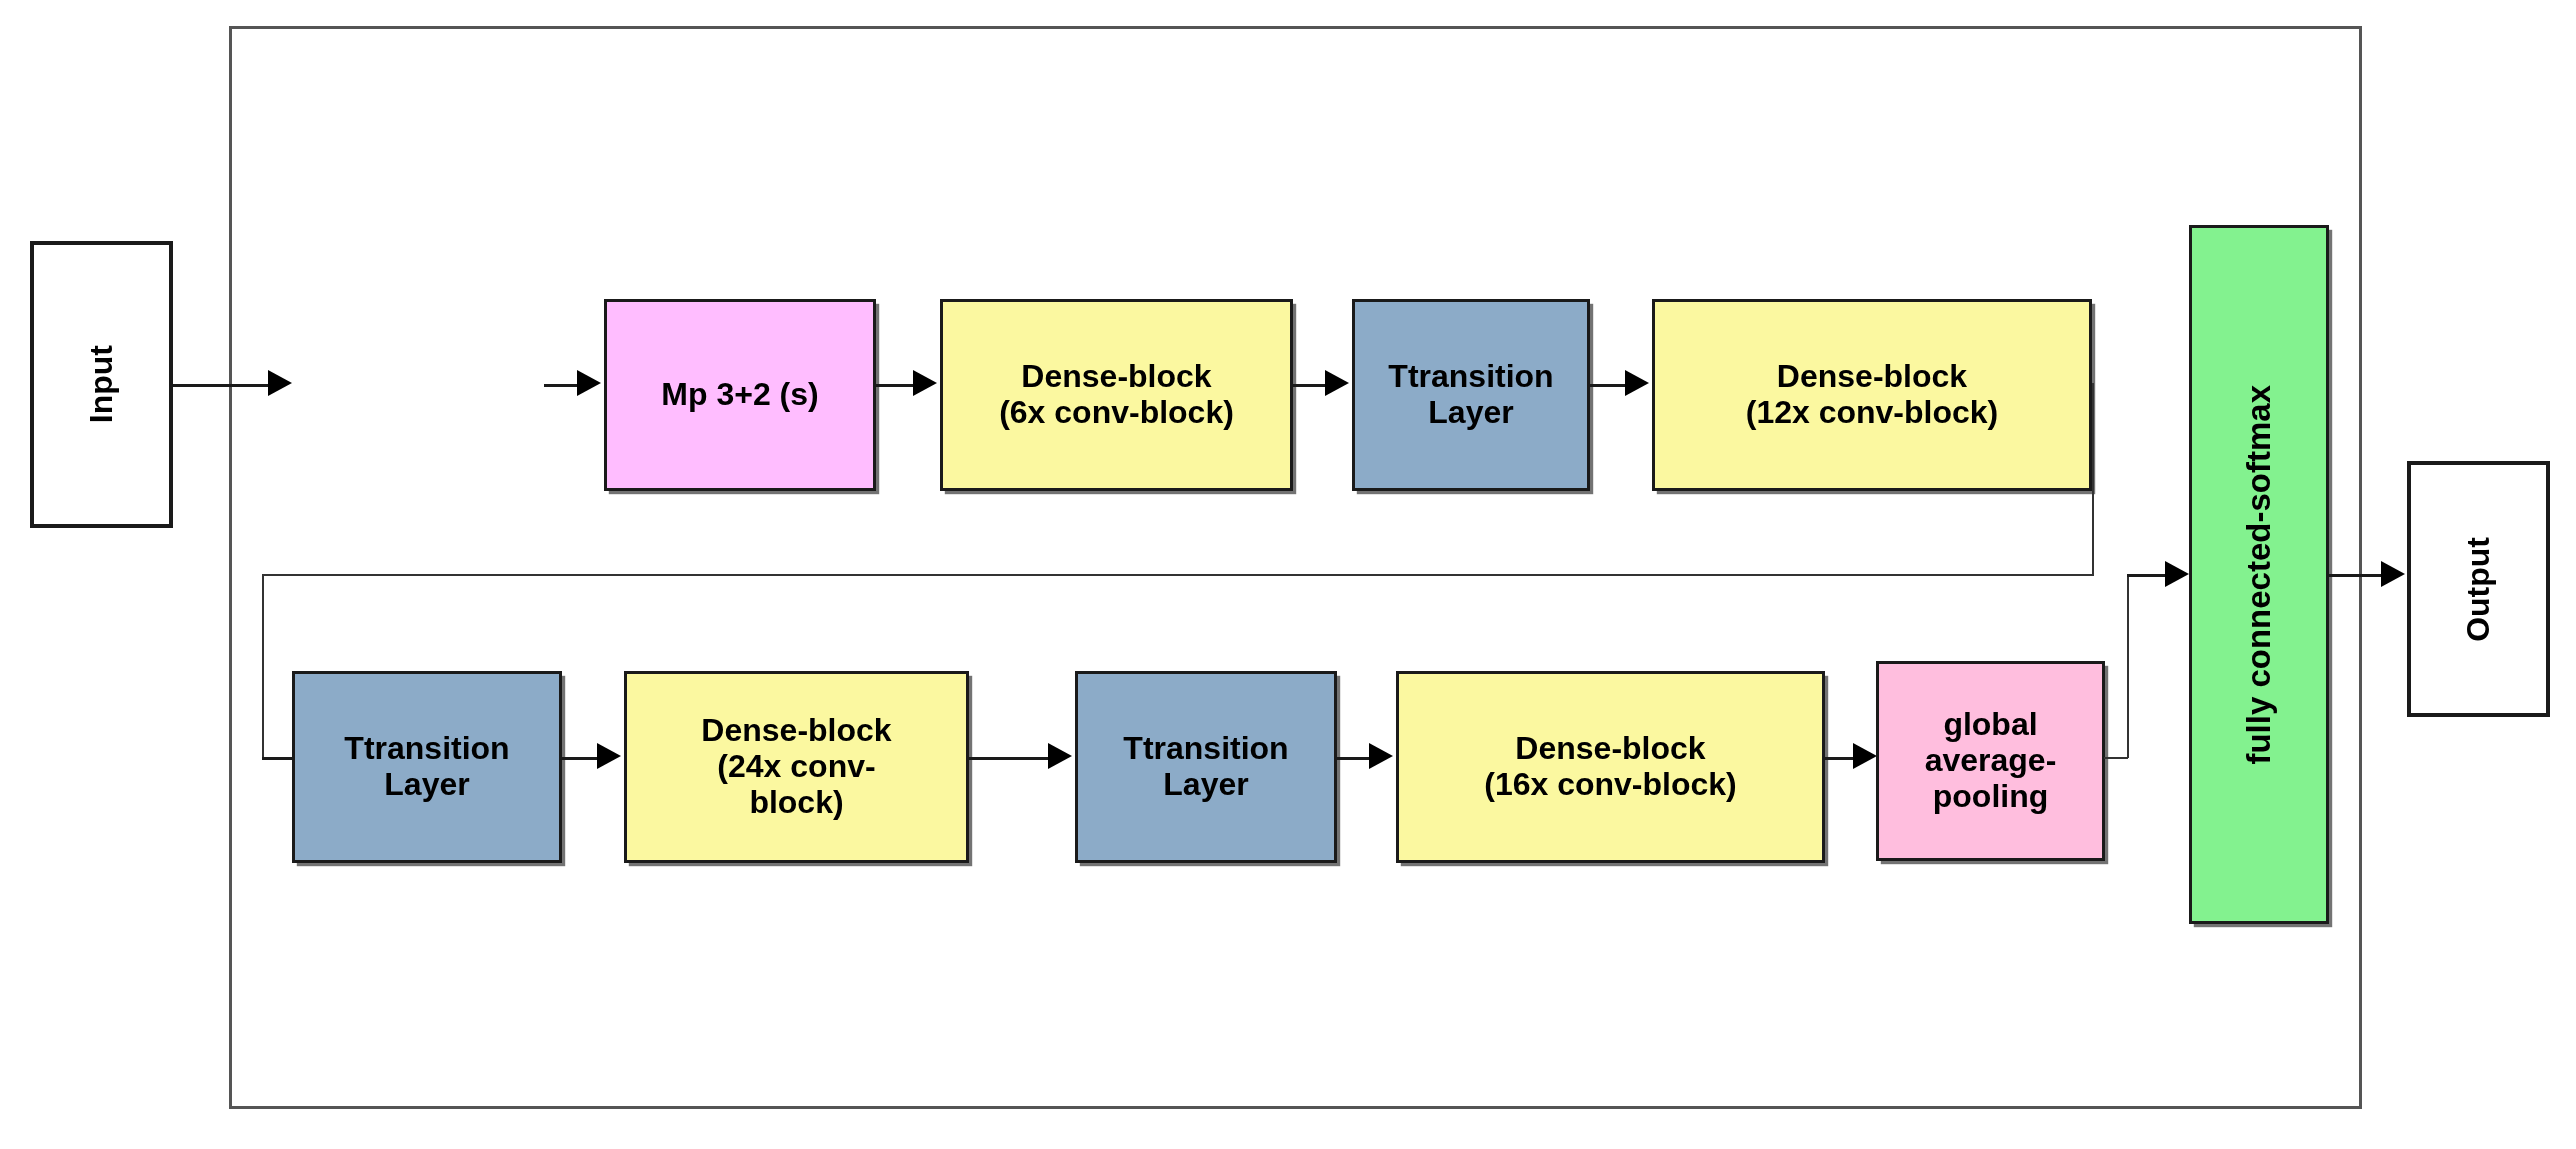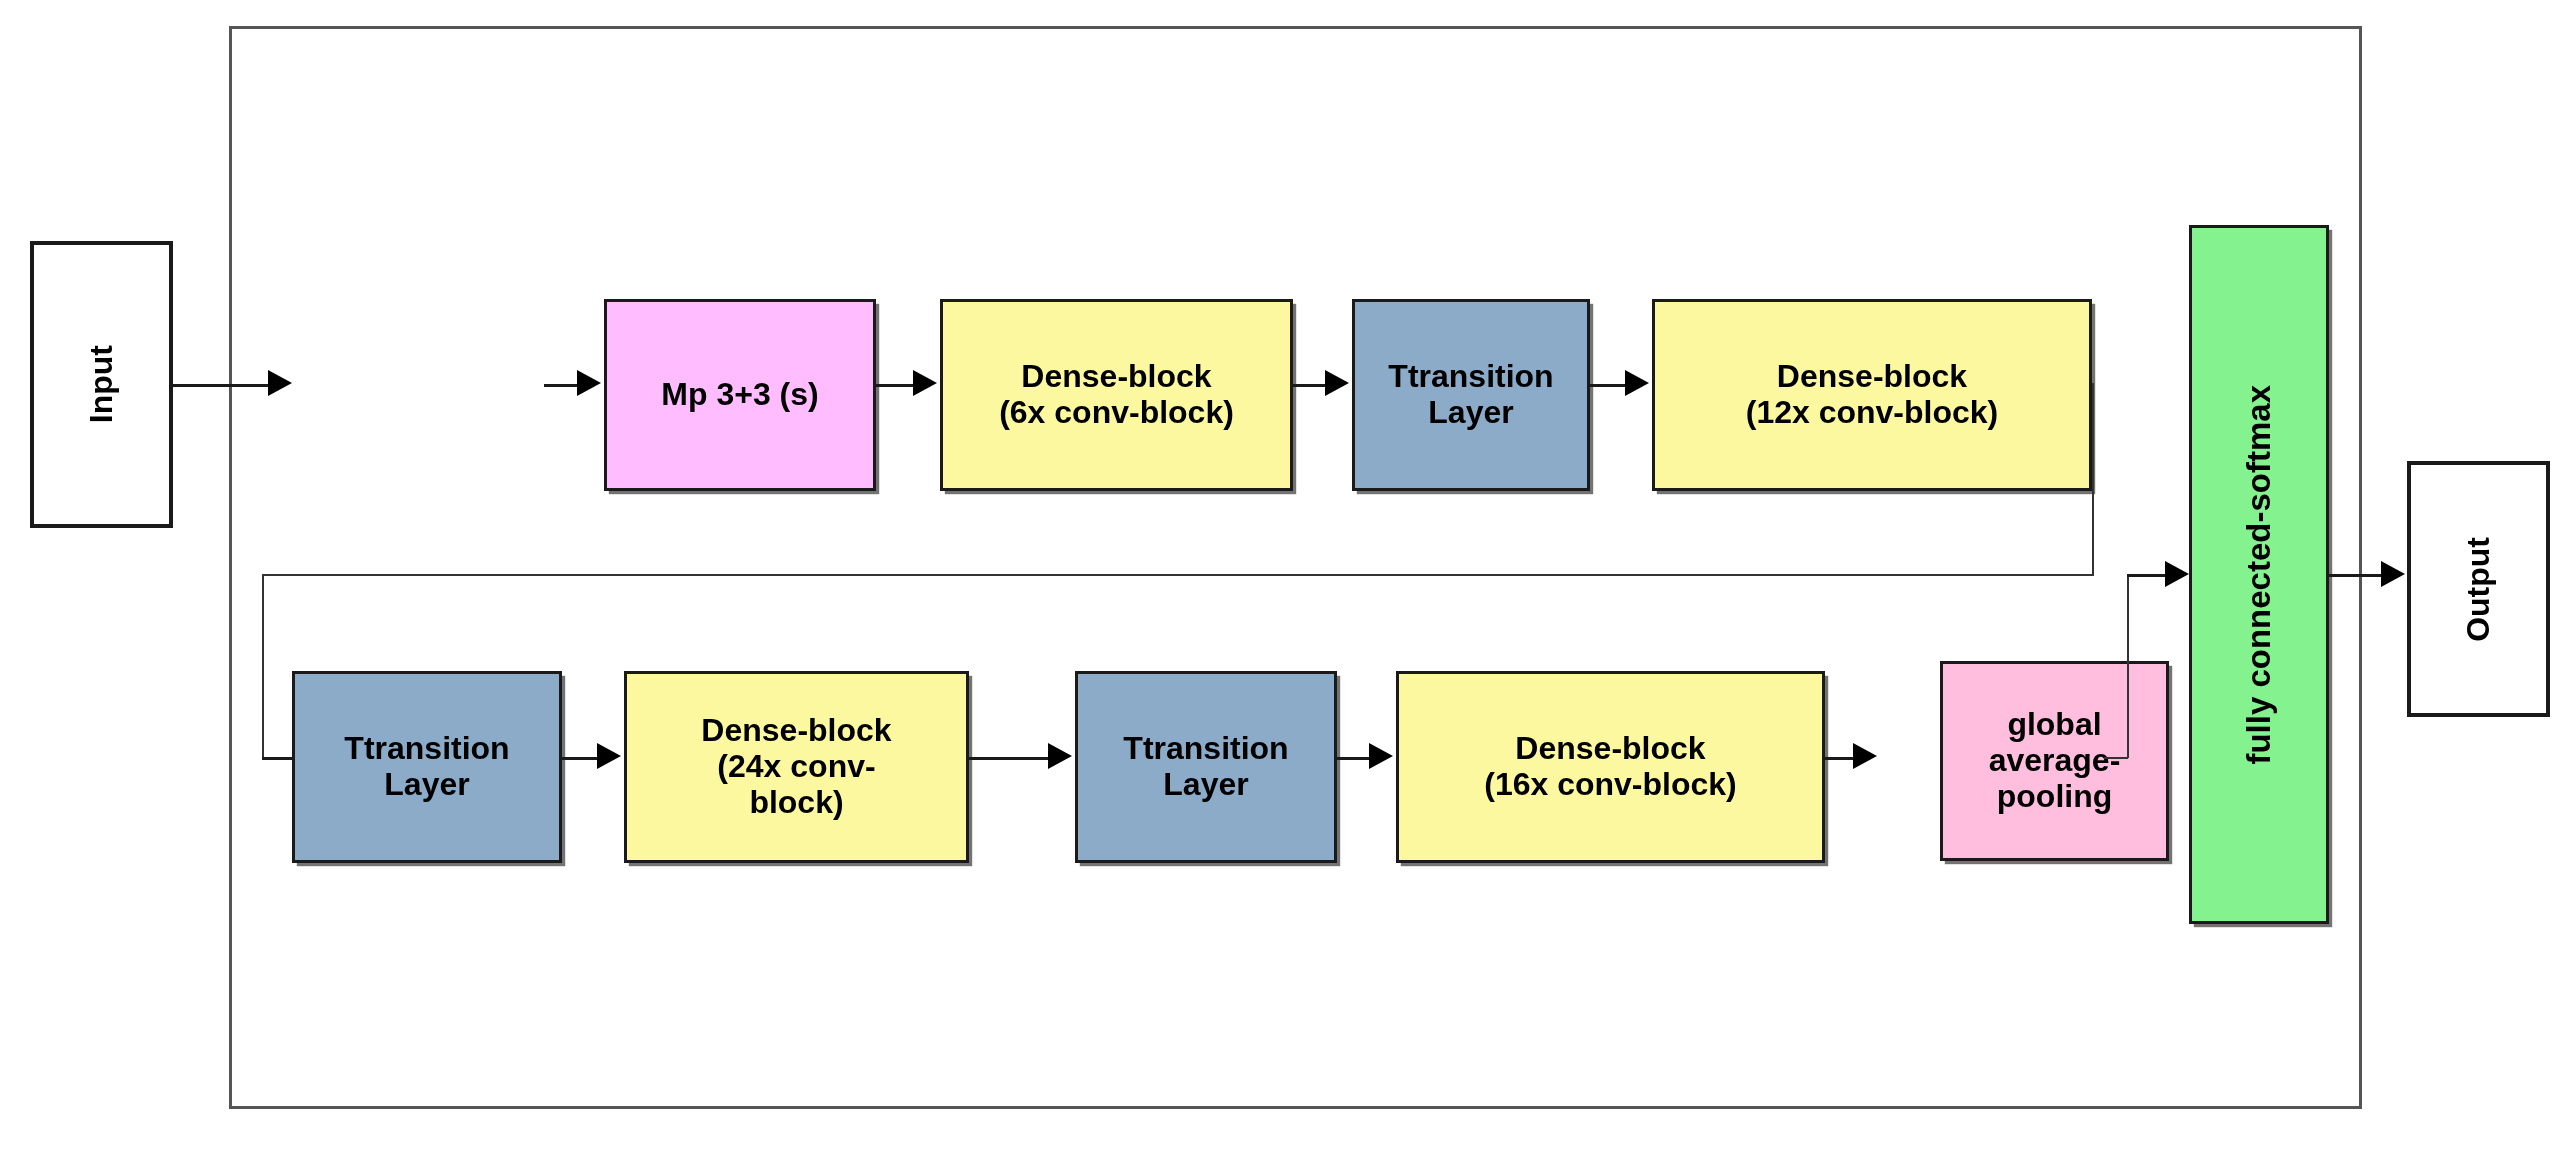--- a/index.html
+++ b/index.html
@@ -91,21 +91,21 @@
   </div>
 
   <div class="hline" style="left:173px; top:384px; width:95px;"></div>
   <div class="arrow" style="left:268px; top:370px;"></div>
 
 
   <div class="hline" style="left:544px; top:384px; width:33px;"></div>
   <div class="arrow" style="left:577px; top:370px;"></div>
 
   <div class="block" style="left:604px; top:299px; width:272px; height:192px; font-size:32px; background:#ffbdff;">
-    <span class="lbl">Mp 3+3 (s)</span>
+    <span class="lbl">Mp 3+2 (s)</span>
   </div>
 
   <div class="hline" style="left:875px; top:384px; width:38px;"></div>
   <div class="arrow" style="left:913px; top:370px;"></div>
 
   <div class="block" style="left:940px; top:299px; width:353px; height:192px; font-size:32px; background:#fbf8a0;">
     <span class="lbl">Dense-block<br>(6x conv-block)</span>
   </div>
 
   <div class="hline" style="left:1293px; top:384px; width:32px;"></div>
@@ -161,21 +161,21 @@
   <div class="hline" style="left:1337px; top:757px; width:32px;"></div>
   <div class="arrow" style="left:1369px; top:743px;"></div>
 
   <div class="block" style="left:1396px; top:671px; width:429px; height:192px; font-size:32px; background:#fbf8a0;">
     <span class="lbl">Dense-block<br>(16x conv-block)</span>
   </div>
 
   <div class="hline" style="left:1825px; top:757px; width:29px;"></div>
   <div class="arrow" style="left:1853px; top:743px;"></div>
 
-  <div class="block" style="left:1940px; top:661px; width:229px; height:200px; font-size:32px; background:#ffbede;">
+  <div class="block" style="left:1876px; top:661px; width:229px; height:200px; font-size:32px; background:#ffbede;">
     <span class="lbl">global<br>average-<br>pooling</span>
   </div>
 
   <div class="hline" style="left:2104px; top:757px; width:24px; border-top-width:2.4px; border-top-color:#333;"></div>
   <div class="vline" style="left:2127px; top:574px; height:184px; border-left-width:2.4px; border-left-color:#333;"></div>
   <div class="hline" style="left:2127px; top:574px; width:38px;"></div>
   <div class="arrow" style="left:2165px; top:561px;"></div>
 
   <div class="block vert" style="left:2189px; top:225px; width:140px; height:699px; font-size:33px; background:#83f28f;">
     <span class="lbl">fully connected-softmax</span>

